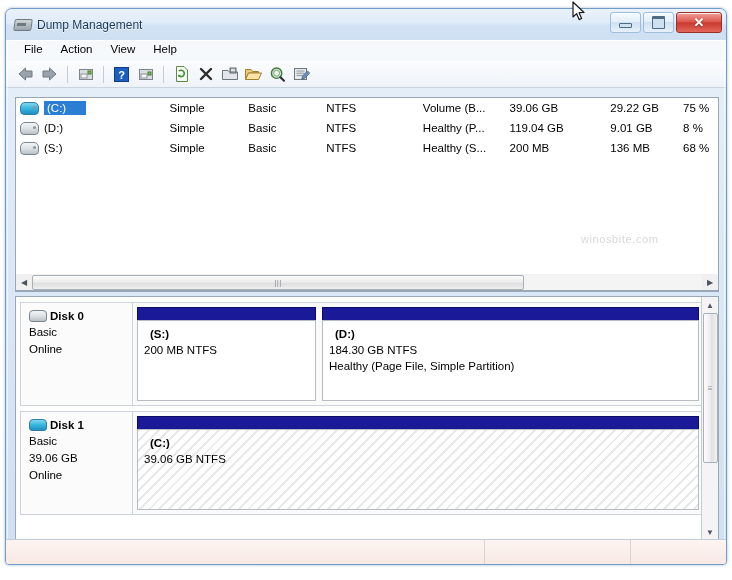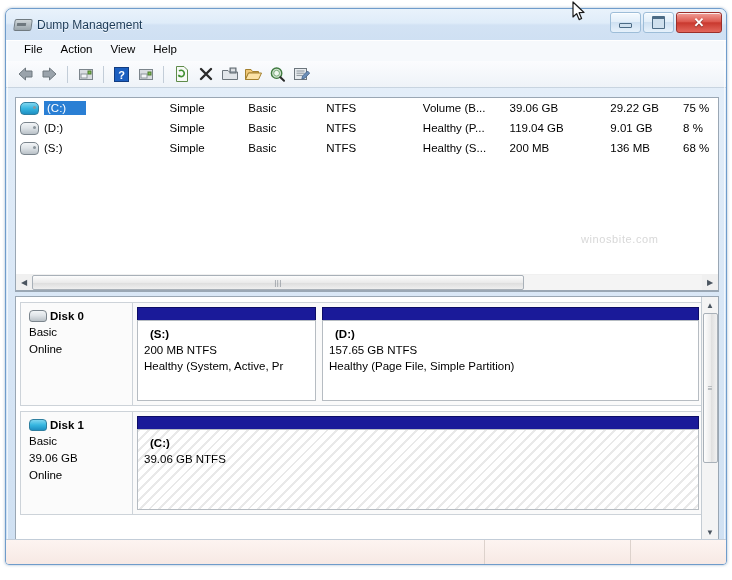--- a/index.html
+++ b/index.html
@@ -469,28 +469,27 @@
         </div>
         <div class="disk-meta">Basic</div>
         <div class="disk-meta">Online</div>
       </div>
       <div class="disk-parts">
         <div class="part" style="width:179px">
           <div class="part-bar"></div>
           <div class="part-body">
             <div class="part-label">(S:)</div>
             <div>200 MB NTFS</div>
-            <div>Healthy (System, Active, Pr</div>
           </div>
         </div>
         <div class="part" style="flex:1 1 auto">
           <div class="part-bar"></div>
           <div class="part-body">
             <div class="part-label">(D:)</div>
-            <div>157.65 GB NTFS</div>
+            <div>184.30 GB NTFS</div>
             <div>Healthy (Page File, Simple Partition)</div>
           </div>
         </div>
       </div>
     </div>
 
     <div class="disk-row" style="width:684px">
       <div class="disk-info">
         <div class="disk-title sel">
           <span class="dk-ico"></span>

